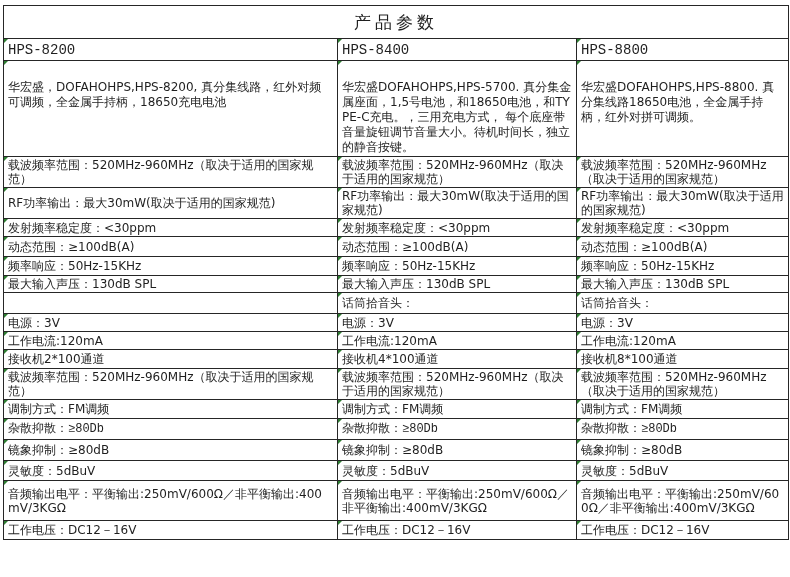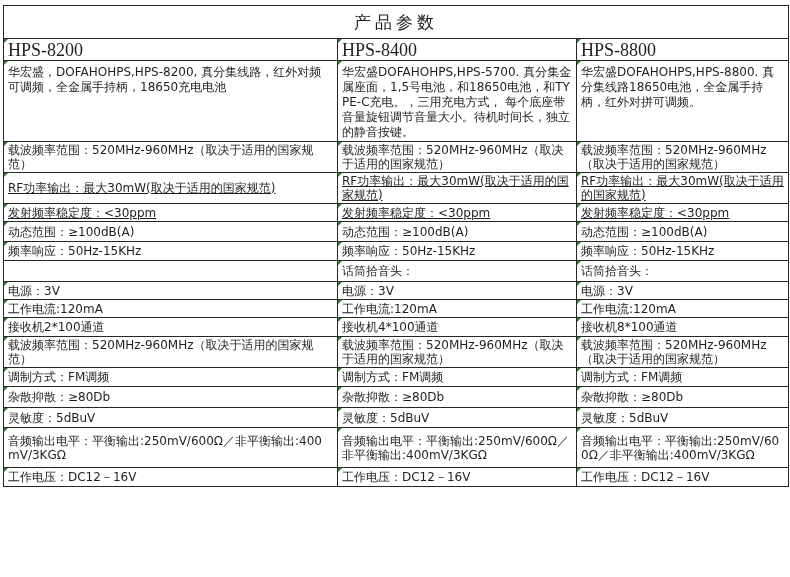--- a/index.html
+++ b/index.html
@@ -40,28 +40,28 @@
     height: 28px;
     text-align: center;
     vertical-align: middle;
     font-family: "DejaVu Serif", "Liberation Serif", serif;
     font-size: 17px;
     letter-spacing: 4px;
     padding: 2px 0;
   }
   tr.model-row td {
     height: 19px;
-    font-family: Liberation Serif, serif;
-    font-size: 18px;
+    font-family: Liberation Mono, monospace;
+    font-size: 14px;
     vertical-align: middle;
   }
   tr.desc-row td {
     height: 59px;
     vertical-align: top;
-    padding-top: 4px;
+    padding-top: 19px;
     line-height: 15px;
   }
   
   td.flagged::before {
     content: "";
     position: absolute;
     top: 0;
     left: 0;
     width: 0;
     height: 0;
@@ -92,39 +92,44 @@
         <td class="flagged">华宏盛，DOFAHOHPS,HPS-8200, 真分集线路，红外对频可调频，全金属手持柄，18650充电电池</td>
         <td class="flagged">华宏盛DOFAHOHPS,HPS-5700. 真分集金属座面，1,5号电池，和18650电池，和TYPE-C充电。，三用充电方式， 每个底座带音量旋钮调节音量大小。待机时间长，独立的静音按键。</td>
         <td class="flagged">华宏盛DOFAHOHPS,HPS-8800. 真分集线路18650电池，全金属手持柄，红外对拼可调频。</td>
       </tr>
 
     <tr style="height: 29px;">
           <td class="flagged">载波频率范围：520MHz-960MHz（取决于适用的国家规范）</td>
           <td class="flagged">载波频率范围：520MHz-960MHz（取决于适用的国家规范）</td>
           <td class="flagged">载波频率范围：520MHz-960MHz（取决于适用的国家规范）</td>
         </tr>
-        <tr style="height: 25px; text-decoration: underline;">
+        <tr style="height: 25px;">
           <td class="flagged">RF功率输出：最大30mW(取决于适用的国家规范)</td>
           <td class="flagged">RF功率输出：最大30mW(取决于适用的国家规范)</td>
           <td class="flagged">RF功率输出：最大30mW(取决于适用的国家规范)</td>
         </tr>
-        <tr style="height: 18px; text-decoration: underline;">
+        <tr style="height: 18px;">
           <td class="flagged">发射频率稳定度：&lt;30ppm</td>
           <td class="flagged">发射频率稳定度：&lt;30ppm</td>
           <td class="flagged">发射频率稳定度：&lt;30ppm</td>
         </tr>
         <tr style="height: 20px;">
           <td class="flagged">动态范围：≥100dB(A)</td>
           <td class="flagged">动态范围：≥100dB(A)</td>
           <td class="flagged">动态范围：≥100dB(A)</td>
         </tr>
         <tr style="height: 19px; margin-left: 8px;">
           <td class="flagged">频率响应：50Hz-15KHz</td>
           <td class="flagged">频率响应：50Hz-15KHz</td>
           <td class="flagged">频率响应：50Hz-15KHz</td>
+        </tr>
+        <tr style="height: 16px;">
+          <td class="flagged">最大输入声压：130dB SPL</td>
+          <td class="flagged">最大输入声压：130dB SPL</td>
+          <td class="flagged">最大输入声压：130dB SPL</td>
         </tr>
         <tr style="height: 21px;">
           <td></td>
           <td class="flagged">话筒拾音头：</td>
           <td class="flagged">话筒拾音头：</td>
         </tr>
         <tr style="height: 18px;">
           <td class="flagged">电源：3V</td>
           <td class="flagged">电源：3V</td>
           <td class="flagged">电源：3V</td>
@@ -142,24 +147,29 @@
         <tr style="height: 29px;">
           <td class="flagged">载波频率范围：520MHz-960MHz（取决于适用的国家规范）</td>
           <td class="flagged">载波频率范围：520MHz-960MHz（取决于适用的国家规范）</td>
           <td class="flagged">载波频率范围：520MHz-960MHz（取决于适用的国家规范）</td>
         </tr>
         <tr style="height: 19px;">
           <td class="flagged">调制方式：FM调频</td>
           <td class="flagged">调制方式：FM调频</td>
           <td class="flagged">调制方式：FM调频</td>
         </tr>
-        <tr style="height: 21px;">
+        <tr style="height: 21px; font-family: Liberation Mono, monospace;">
           <td class="flagged">杂散抑散：≥80Db</td>
           <td class="flagged">杂散抑散：≥80Db</td>
           <td class="flagged">杂散抑散：≥80Db</td>
+        </tr>
+        <tr style="height: 21px;">
+          <td class="flagged">镜象抑制：≥80dB</td>
+          <td class="flagged">镜象抑制：≥80dB</td>
+          <td class="flagged">镜象抑制：≥80dB</td>
         </tr>
         <tr style="height: 20px;">
           <td class="flagged">灵敏度：5dBuV</td>
           <td class="flagged">灵敏度：5dBuV</td>
           <td class="flagged">灵敏度：5dBuV</td>
         </tr>
         <tr style="height: 40px;">
           <td class="flagged">音频输出电平：平衡输出:250mV/600Ω／非平衡输出:400mV/3KGΩ</td>
           <td class="flagged">音频输出电平：平衡输出:250mV/600Ω／非平衡输出:400mV/3KGΩ</td>
           <td class="flagged">音频输出电平：平衡输出:250mV/600Ω／非平衡输出:400mV/3KGΩ</td>

